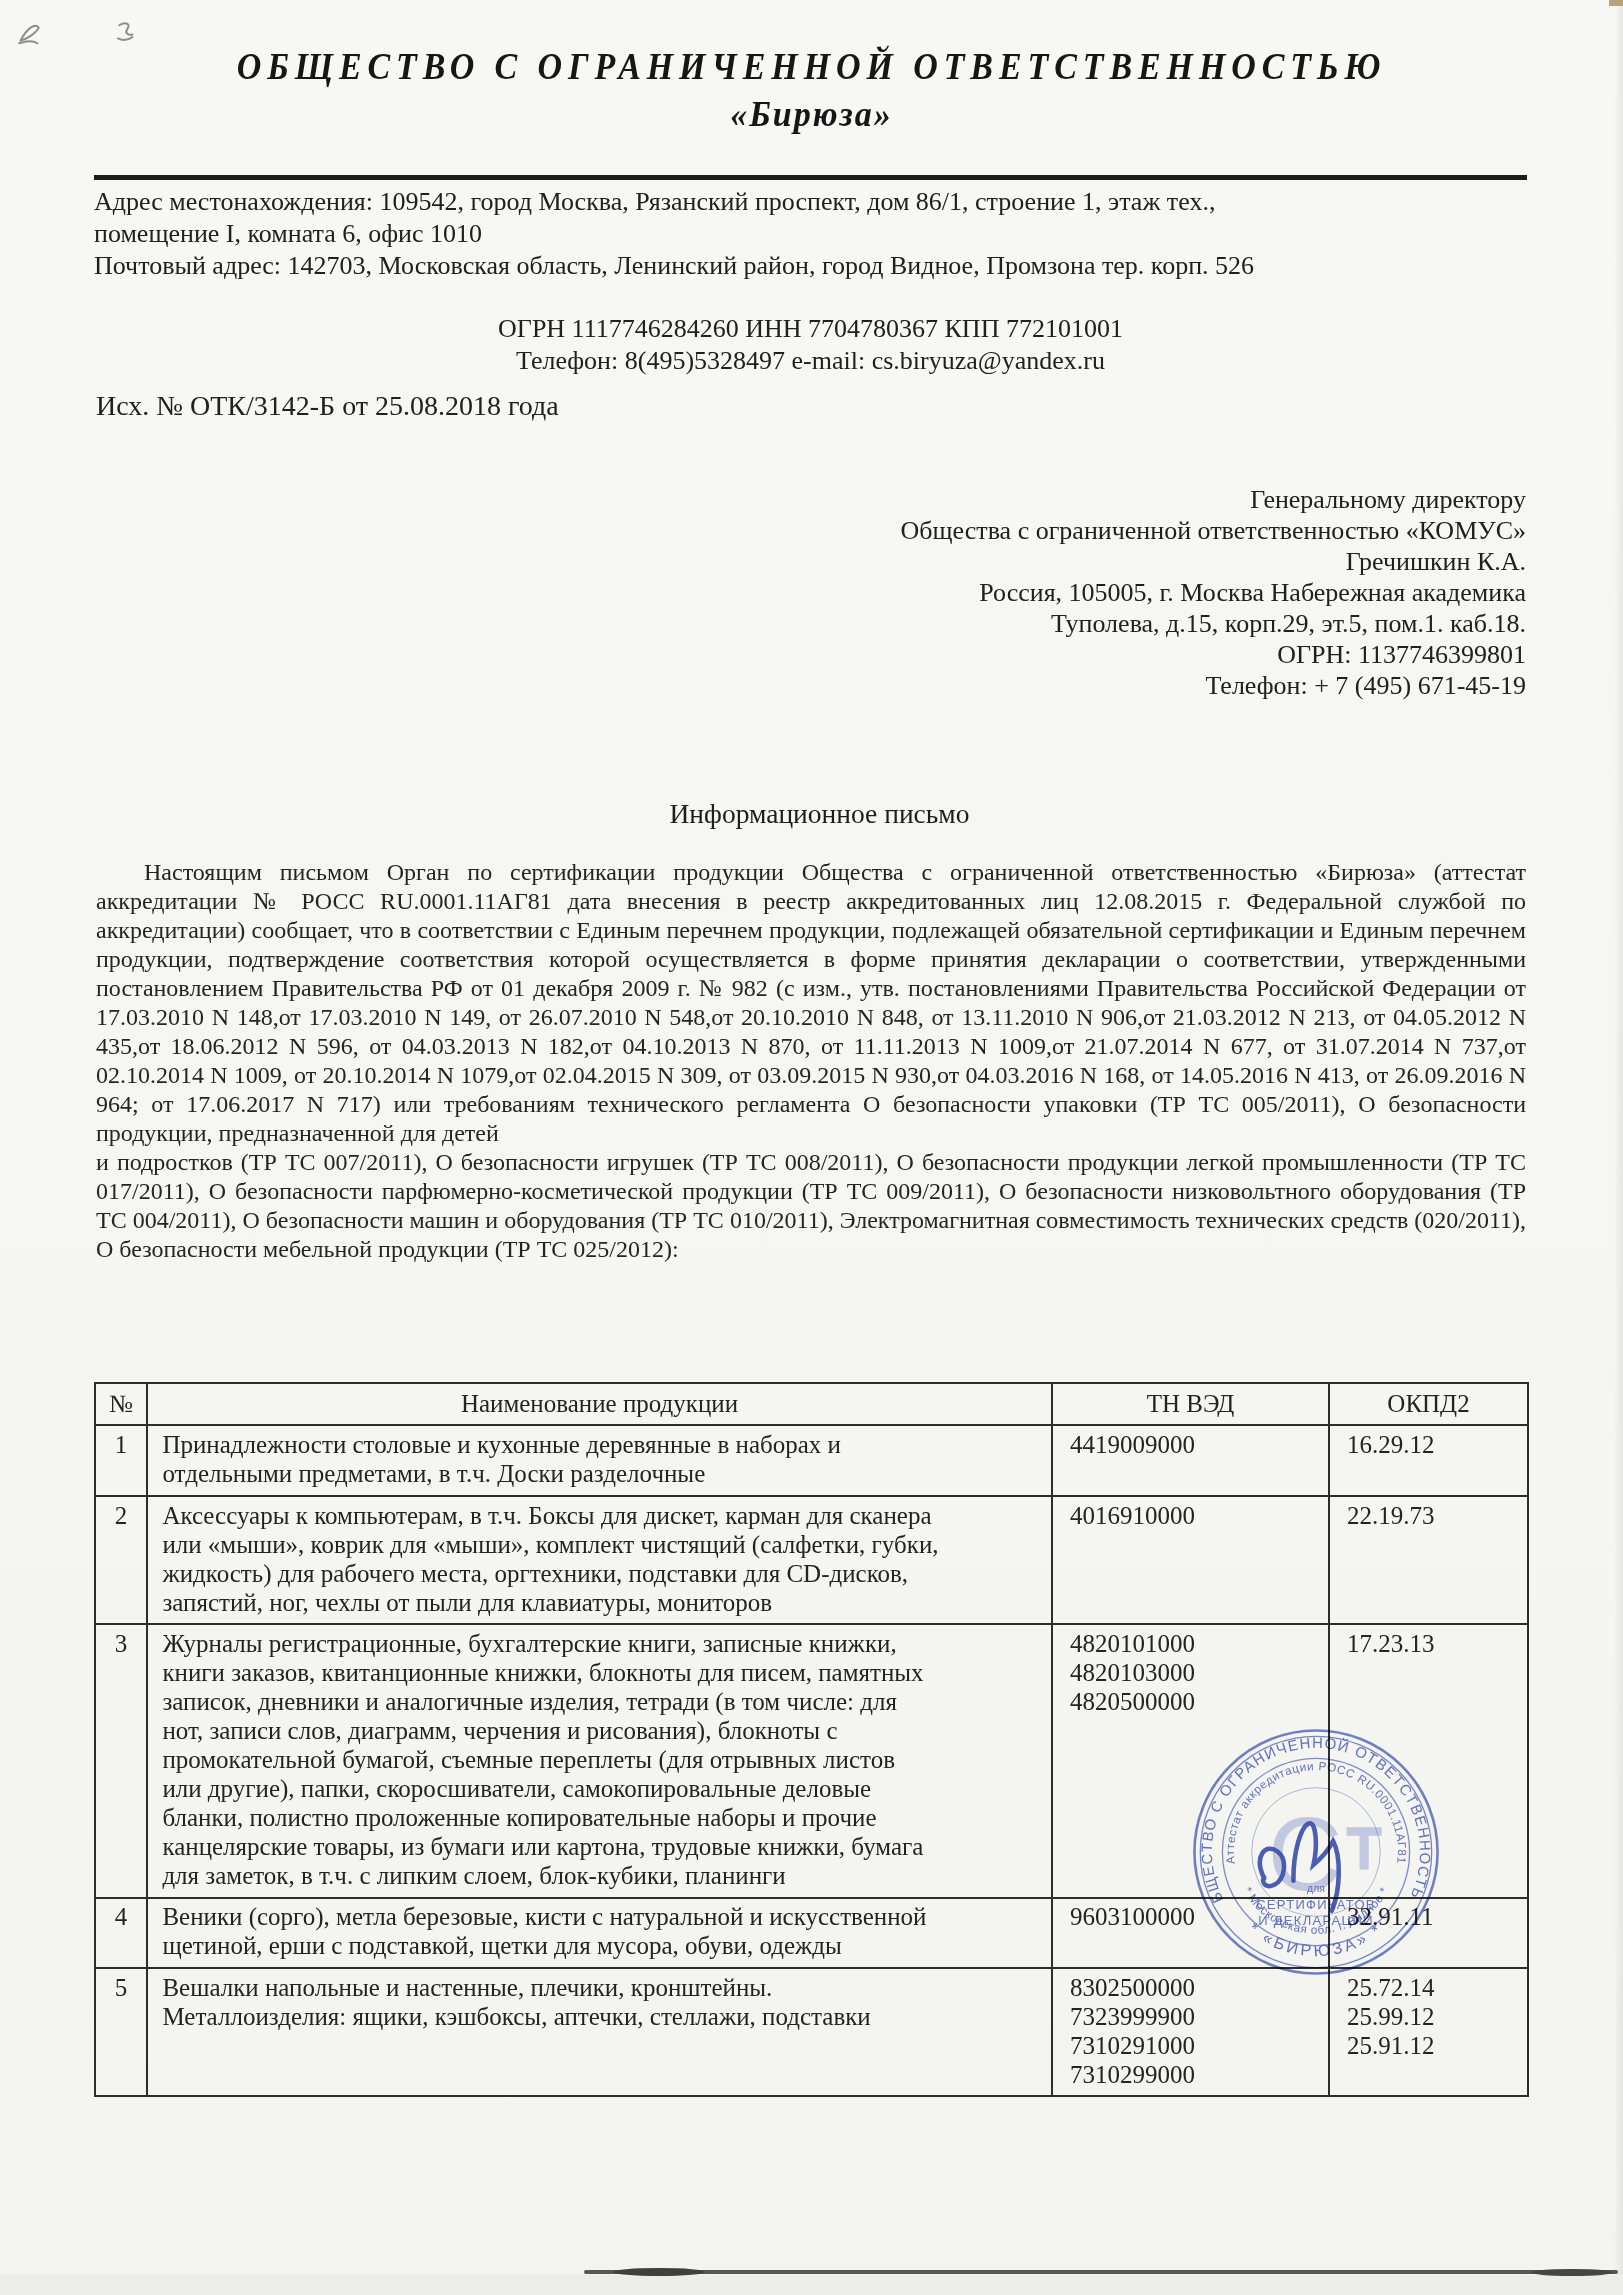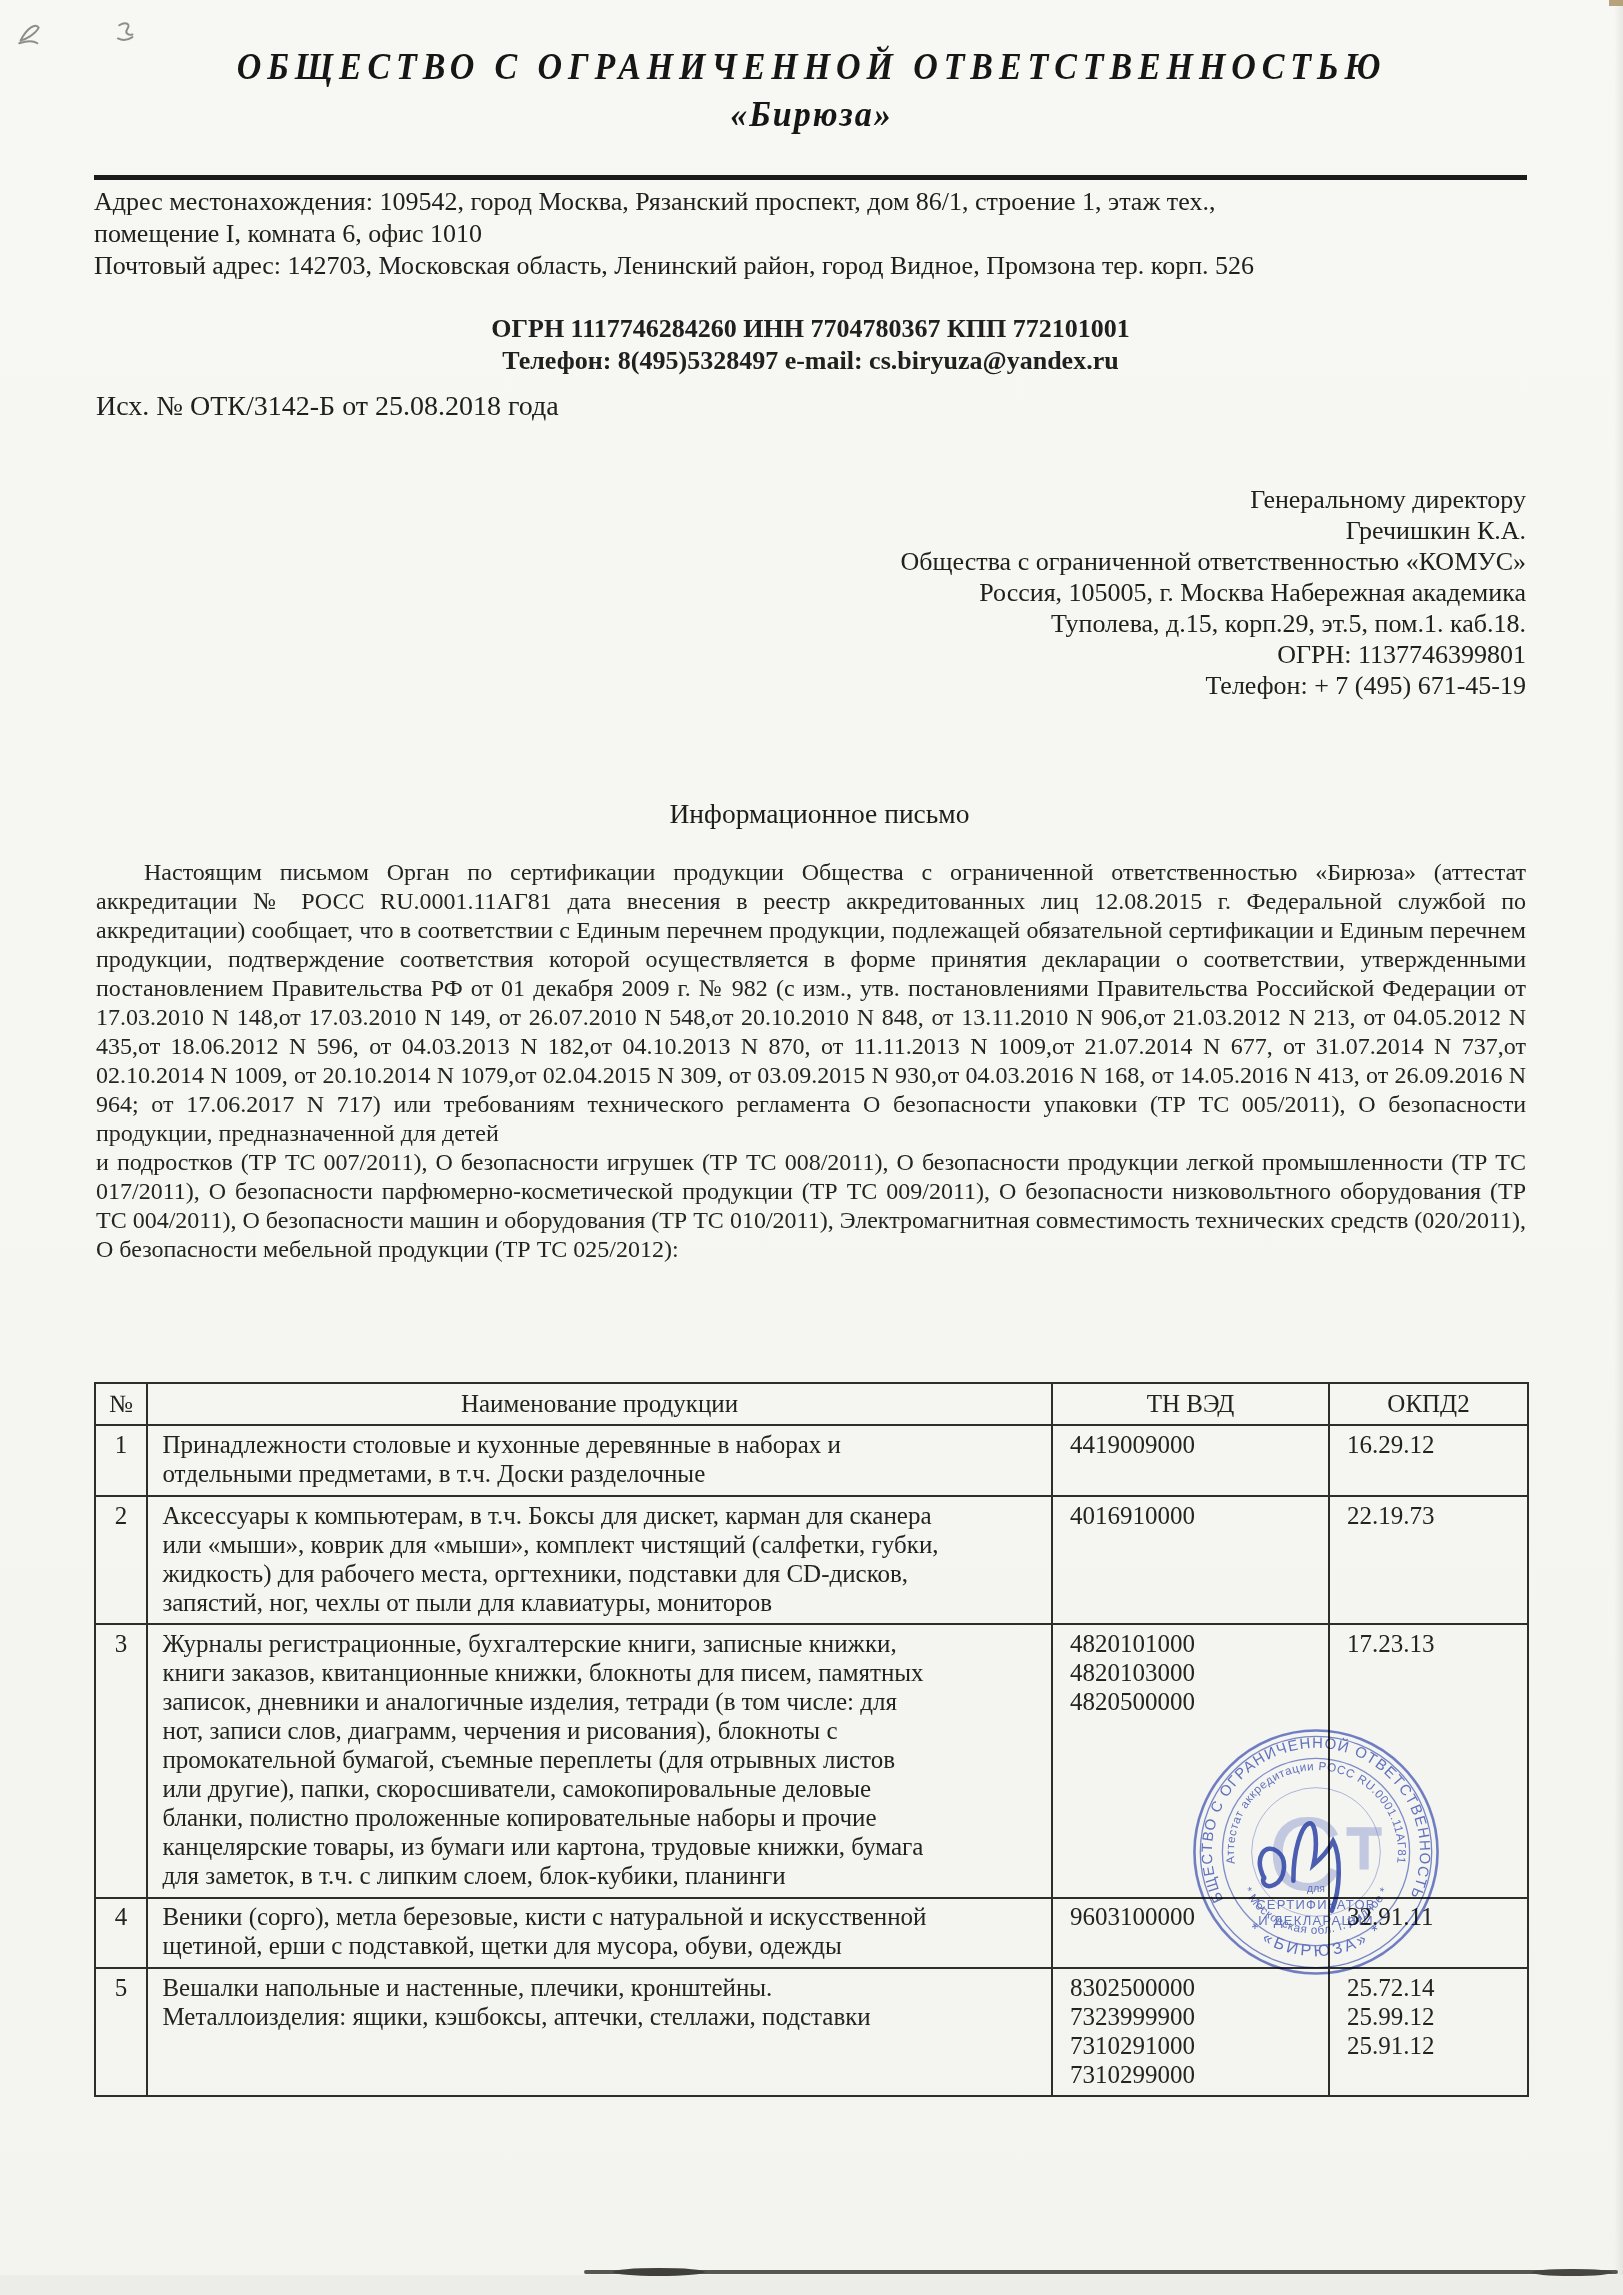--- a/index.html
+++ b/index.html
@@ -12,21 +12,21 @@
   .sheet{position:absolute;inset:0;background:linear-gradient(180deg,#f7f7f4 0%,#f5f5f2 60%,#f3f3ef 100%);}
   .edge-shadow-right{position:absolute;top:0;right:0;width:9.2px;height:100%;background:linear-gradient(90deg,rgba(0,0,0,0) 0%,rgba(90,90,85,.10) 100%);}
   .corner-chip{position:absolute;top:0;right:0;width:14.4px;height:5.9px;background:#ad9468;opacity:.85;}
 
   
   .org-header{position:absolute;top:48px;left:0;width:100%;text-align:center;}
   .org-title-1{font-size:34px;font-weight:bold;font-style:italic;letter-spacing:5.9px;transform:scaleY(1.12);color:#161616;}
   .org-title-2{font-size:34px;font-weight:bold;font-style:italic;letter-spacing:2px;margin-top:9.2px;transform:scaleY(1.08);color:#161616;}
   .header-rule{position:absolute;top:175px;left:94px;width:1433px;height:4.6px;background:#1c1c1a;}
   .org-addresses{position:absolute;top:186px;left:94px;width:1433px;text-align:left;font-size:26px;line-height:32px;color:#20201f;}
-  .org-requisites{position:absolute;top:313px;left:94px;width:1433px;text-align:center;font-size:26px;line-height:32px;color:#20201f;font-weight:bold;}
+  .org-requisites{position:absolute;top:313px;left:94px;width:1433px;text-align:center;font-size:26px;line-height:32px;color:#20201f;}
   .outgoing-ref{position:absolute;top:390px;left:96px;font-size:28px;color:#20201f;}
 
   
   .recipient{position:absolute;top:451px;right:97px;width:916px;text-align:right;font-size:26px;line-height:31px;color:#20201f;margin-top:33px;}
 
   
   .subject{position:absolute;top:798px;left:8px;width:100%;text-align:center;font-size:27.5px;color:#1d1d1c;}
   .body-text{position:absolute;top:858px;left:96px;width:1430px;font-size:24px;line-height:29px;text-align:justify;color:#242423;}
   .body-text p{margin:0;}
   .body-text p.p1{text-indent:48px;}
@@ -80,22 +80,22 @@
 
 <div class="org-requisites">
   <div>ОГРН 1117746284260 ИНН 7704780367 КПП 772101001</div>
   <div>Телефон: 8(495)5328497 e-mail: cs.biryuza@yandex.ru</div>
 </div>
 
 <div class="outgoing-ref">Исх. № ОТК/3142-Б от 25.08.2018 года</div>
 
 <div class="recipient">
   <div>Генеральному директору</div>
+  <div>Общества с ограниченной ответственностью «КОМУС»</div>
   <div>Гречишкин К.А.</div>
-  <div>Общества с ограниченной ответственностью «КОМУС»</div>
   <div>Россия, 105005, г. Москва Набережная академика</div>
   <div>Туполева, д.15, корп.29, эт.5, пом.1. каб.18.</div>
   <div>ОГРН: 1137746399801</div>
   <div>Телефон: + 7 (495) 671-45-19</div>
 </div>
 
 <div class="subject">Информационное письмо</div>
 
 <div class="body-text">
   <p class="p1">Настоящим письмом Орган по сертификации продукции Общества с ограниченной ответственностью «Бирюза» (аттестат аккредитации № РОСС RU.0001.11АГ81 дата внесения в реестр аккредитованных лиц  12.08.2015 г. Федеральной службой по аккредитации) сообщает, что в соответствии с Единым перечнем продукции, подлежащей обязательной сертификации и Единым перечнем продукции, подтверждение соответствия которой осуществляется в форме принятия декларации о соответствии, утвержденными постановлением Правительства РФ от 01 декабря 2009 г. № 982 (с изм., утв. постановлениями Правительства Российской Федерации от 17.03.2010 N 148,от 17.03.2010 N 149, от 26.07.2010 N 548,от 20.10.2010 N 848, от 13.11.2010 N 906,от 21.03.2012 N 213, от 04.05.2012 N 435,от 18.06.2012 N 596, от 04.03.2013 N 182,от 04.10.2013 N 870, от 11.11.2013 N 1009,от 21.07.2014 N 677, от 31.07.2014 N 737,от 02.10.2014 N 1009, от 20.10.2014 N 1079,от 02.04.2015 N 309, от 03.09.2015 N 930,от 04.03.2016 N 168, от 14.05.2016 N 413, от 26.09.2016 N 964; от 17.06.2017 N 717) или требованиям технического регламента О безопасности упаковки (ТР ТС 005/2011), О безопасности продукции, предназначенной для детей</p>

